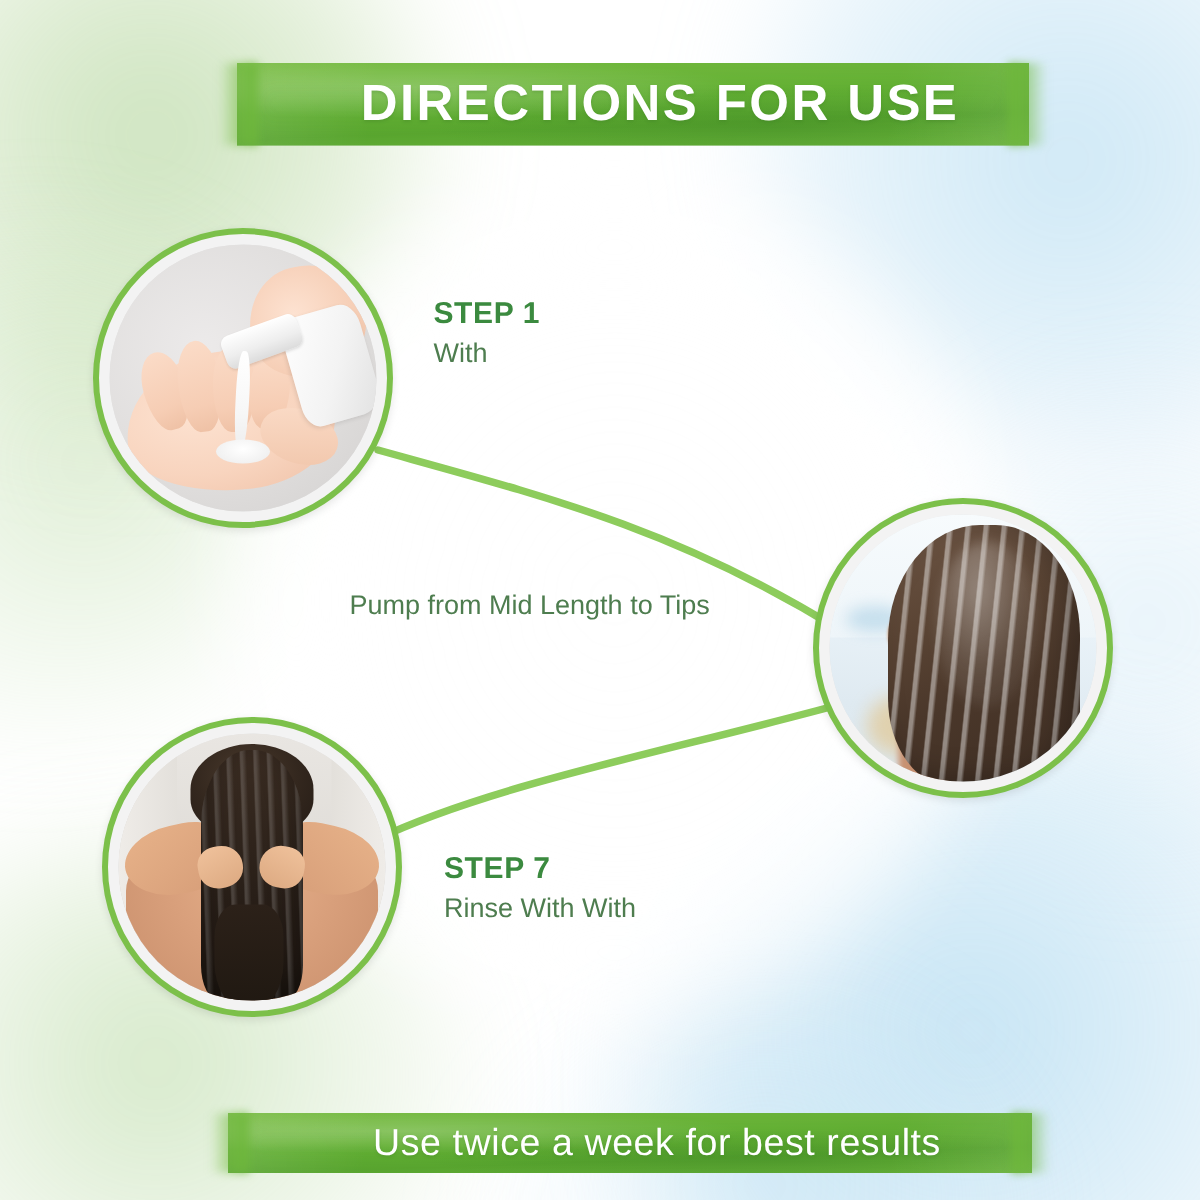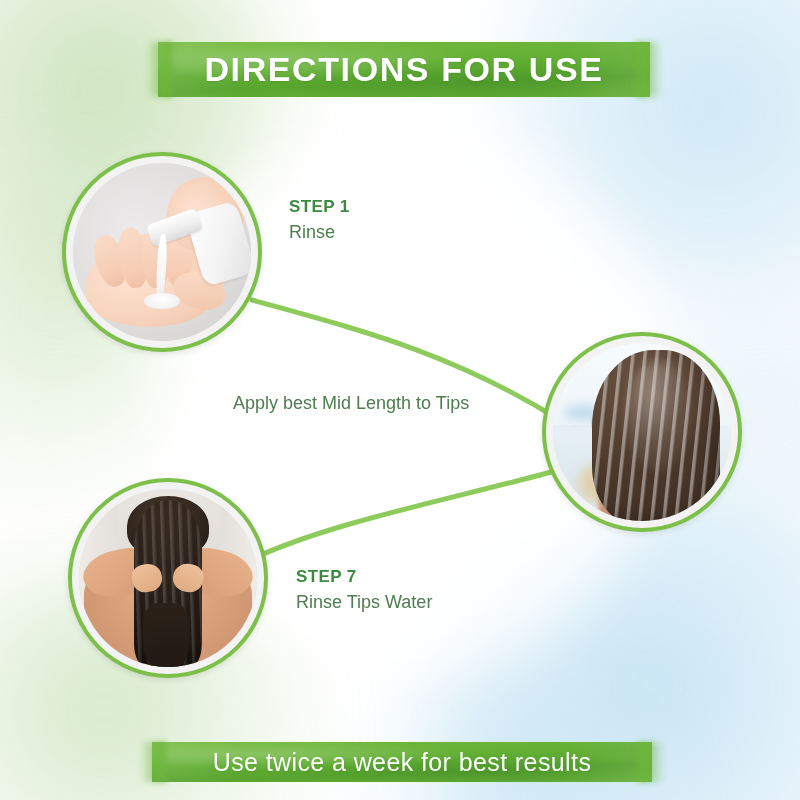--- a/index.html
+++ b/index.html
@@ -86,20 +86,21 @@
     align-items: center;
     justify-content: center;
     color: #ffffff;
     text-align: center;
     background:
       linear-gradient(100deg, rgba(255,255,255,0.12) 0%, rgba(255,255,255,0) 18%, rgba(255,255,255,0) 82%, rgba(255,255,255,0.10) 100%),
       radial-gradient(ellipse at 22% 30%, rgba(255,255,255,0.22) 0%, rgba(255,255,255,0) 38%),
       radial-gradient(ellipse at 68% 78%, rgba(40,110,30,0.26) 0%, rgba(40,110,30,0) 45%),
       linear-gradient(178deg, #7dc242 0%, #63b034 42%, #5aa72f 70%, #6fba3c 100%);
     box-shadow: inset 0 0 22px rgba(80,150,50,0.30);
+    padding-left: 36px;
   }
   .banner::before,
   .banner::after {
     content: "";
     position: absolute;
     top: 0; bottom: 0;
     width: 26px;
     pointer-events: none;
   }
   .banner::before {
@@ -381,21 +382,21 @@
     background: linear-gradient(178deg, #2c2119 0%, #1f1811 100%);
     z-index: 3;
   }
 
   
   .step {
     position: absolute;
   }
   .step-title {
     color: #3b8a3f;
-    font-size: 17px;
+    font-size: 20px;
     font-weight: 700;
     letter-spacing: 0.4px;
     line-height: 1.1;
     margin: 0 0 5px 0;
     white-space: nowrap;
   }
   .step-desc {
     color: #4e7d4f;
     font-size: 18px;
     font-weight: 400;
@@ -445,58 +446,58 @@
       <div class="p1-hand-top"></div>
       <div class="p1-bottle"></div>
       <div class="p1-nozzle"></div>
       <div class="p1-drip"></div>
       <div class="p1-pool"></div>
     </div>
   </div>
 
   <div class="step step-1">
     <p class="step-title">STEP 1</p>
-    <p class="step-desc">Rinse</p>
+    <p class="step-desc">With</p>
   </div>
 
   <div class="circle circle-2">
     <div class="photo">
       <div class="p2-bg"></div>
       <div class="p2-wall"></div>
       <div class="p2-blur1"></div>
       <div class="p2-blur2"></div>
       <div class="p2-ear"></div>
       <div class="p2-neck"></div>
       <div class="p2-hair"></div>
       <div class="p2-sheen"></div>
     </div>
   </div>
 
   <div class="step step-2">
-    <p class="step-desc">Apply best Mid Length to Tips</p>
+    <p class="step-desc">Pump from Mid Length to Tips</p>
   </div>
 
   <div class="circle circle-3">
     <div class="photo">
       <div class="p3-bg"></div>
       <div class="p3-tile-l"></div>
       <div class="p3-tile-r"></div>
       <div class="p3-shoulders"></div>
       <div class="p3-arm-l"></div>
       <div class="p3-arm-r"></div>
       <div class="p3-hair-top"></div>
       <div class="p3-hair"></div>
       <div class="p3-hair-tail"></div>
       <div class="p3-hand-l"></div>
       <div class="p3-hand-r"></div>
     </div>
   </div>
 
   <div class="step step-3">
     <p class="step-title">STEP 7</p>
-    <p class="step-desc">Rinse Tips Water</p>
+    <p class="step-desc">Rinse With With</p>
   </div>
 
   <div class="banner banner-footer">
     <span class="banner-text">Use twice a week for best results</span>
   </div>
 
 </div>
 
 </body></html>

